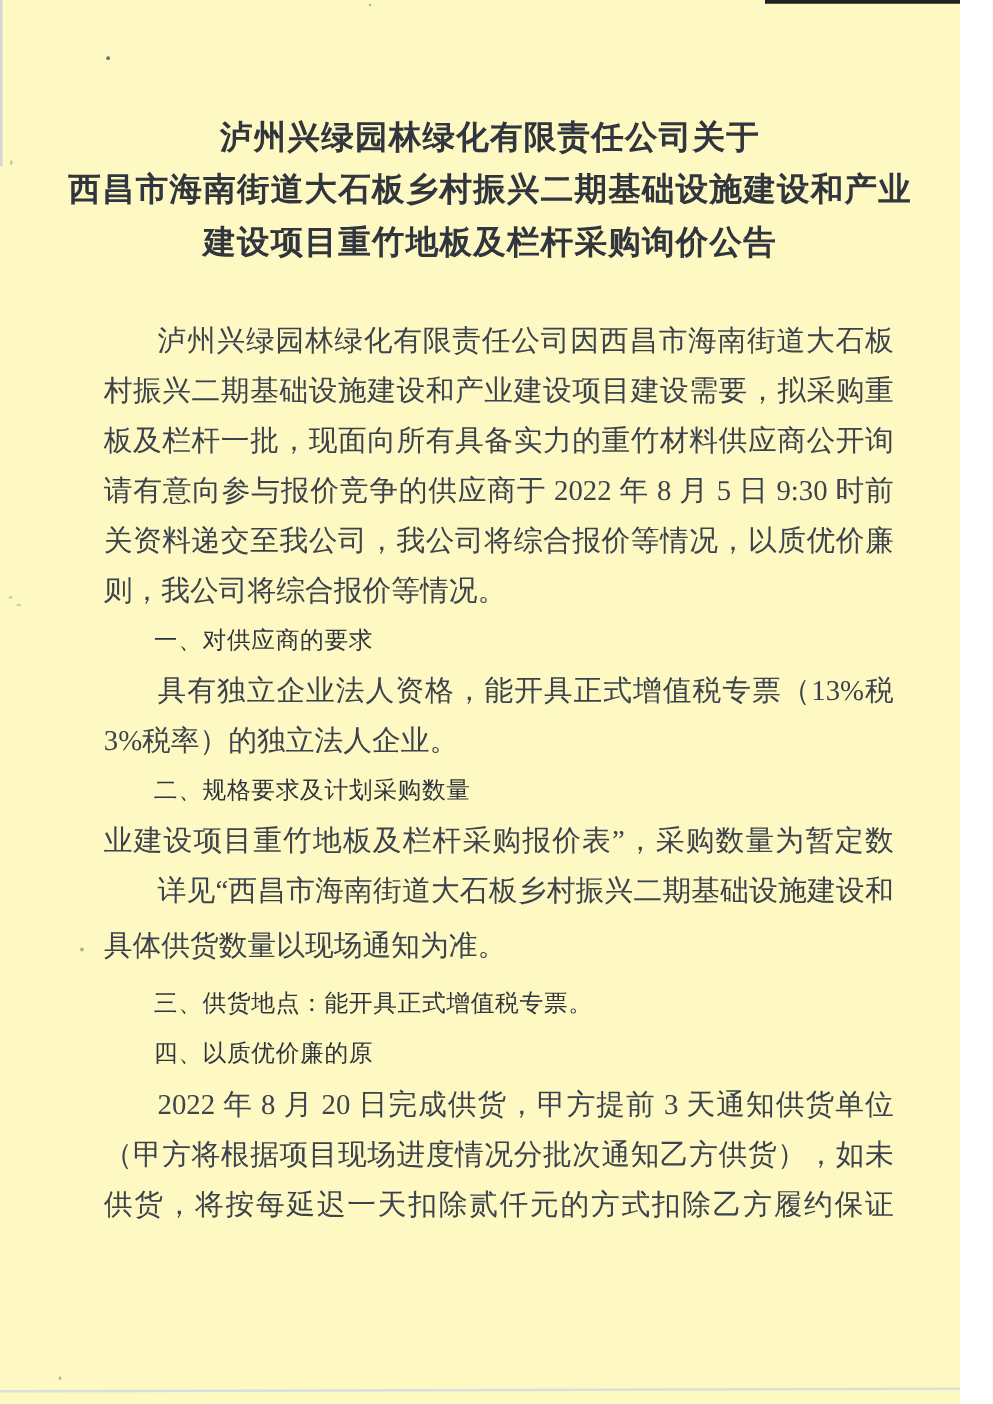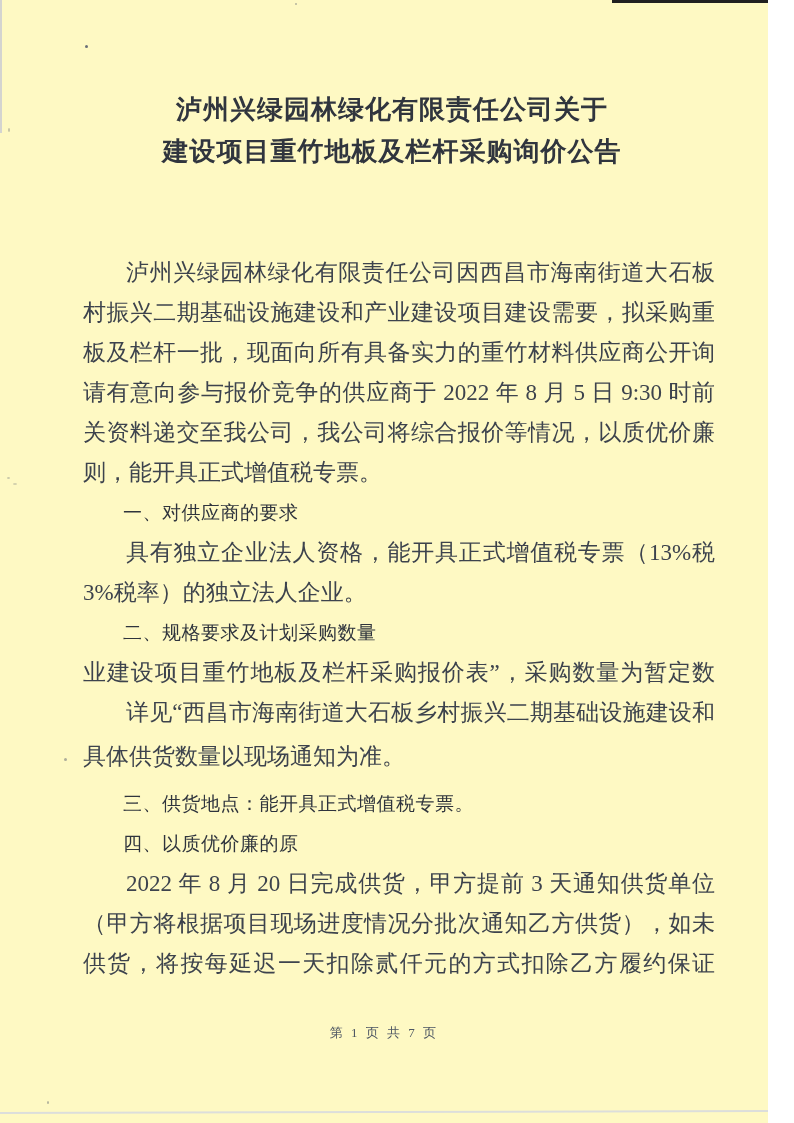--- a/index.html
+++ b/index.html
@@ -98,39 +98,39 @@
   <div class="artifact speck speck-a"></div>
   <div class="artifact speck speck-b"></div>
   <div class="artifact speck speck-c"></div>
   <div class="artifact speck speck-d"></div>
   <div class="artifact speck speck-e"></div>
   <div class="artifact speck speck-f"></div>
   <div class="artifact speck speck-g"></div>
 
   <div class="title-block">
     <div>泸州兴绿园林绿化有限责任公司关于</div>
+    <div>西昌市海南街道大石板乡村振兴二期基础设施建设和产业</div>
     <div>建设项目重竹地板及栏杆采购询价公告</div>
   </div>
 
   <div class="content">
     <div class="line first">泸州兴绿园林绿化有限责任公司因西昌市海南街道大石板乡</div>
     <div class="line">村振兴二期基础设施建设和产业建设项目建设需要，拟采购重竹地</div>
     <div class="line">板及栏杆一批，现面向所有具备实力的重竹材料供应商公开询价，</div>
     <div class="line">请有意向参与报价竞争的供应商于 2022 年 8 月 5 日 9:30 时前将相</div>
     <div class="line">关资料递交至我公司，我公司将综合报价等情况，以质优价廉的原</div>
-    <div class="line last">则，能开具正式增值税专票。</div>
+    <div class="line last">则，我公司将综合报价等情况。</div>
     <div class="line heading">一、对供应商的要求</div>
     <div class="line first">具有独立企业法人资格，能开具正式增值税专票（13%税率或</div>
     <div class="line last">3%税率）的独立法人企业。</div>
     <div class="line heading">二、规格要求及计划采购数量</div>
     <div class="line">业建设项目重竹地板及栏杆采购报价表”，采购数量为暂定数量，</div>
     <div class="line first">详见“西昌市海南街道大石板乡村振兴二期基础设施建设和产</div>
     <div class="line last m4">具体供货数量以现场通知为准。</div>
     <div class="line heading m7">三、供货地点：能开具正式增值税专票。</div>
     <div class="line heading">四、以质优价廉的原</div>
     <div class="line first">2022 年 8 月 20 日完成供货，甲方提前 3 天通知供货单位发货</div>
     <div class="line">（甲方将根据项目现场进度情况分批次通知乙方供货），如未按期</div>
     <div class="line last">供货，将按每延迟一天扣除贰仟元的方式扣除乙方履约保证金。</div>
   </div>
 
-  <div class="footer">第 1 页 共 7 页</div>
 
 </div>
 
 </body></html>

